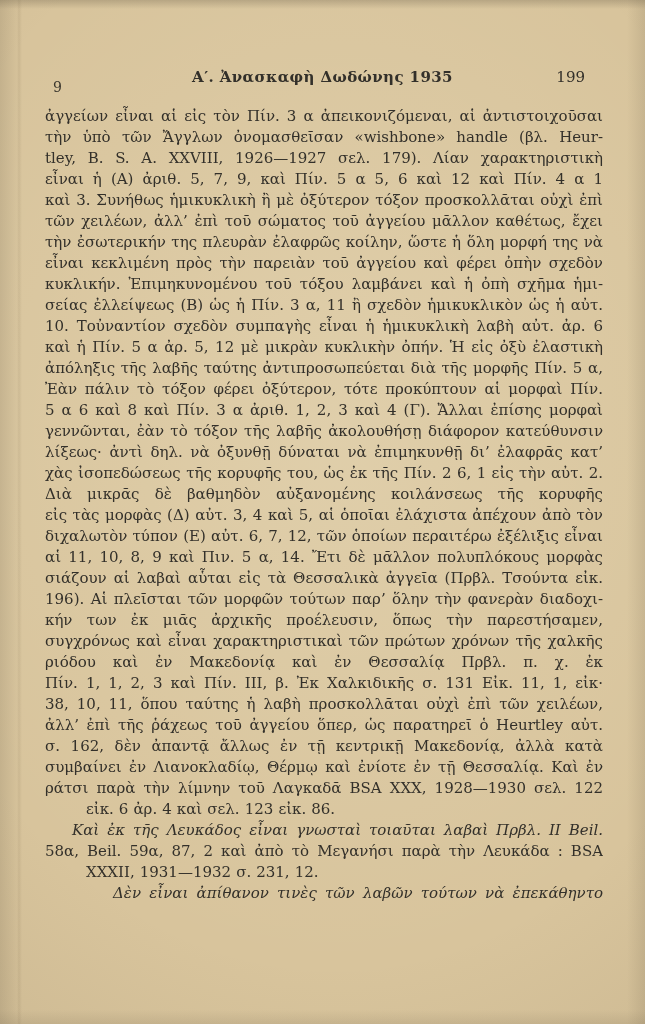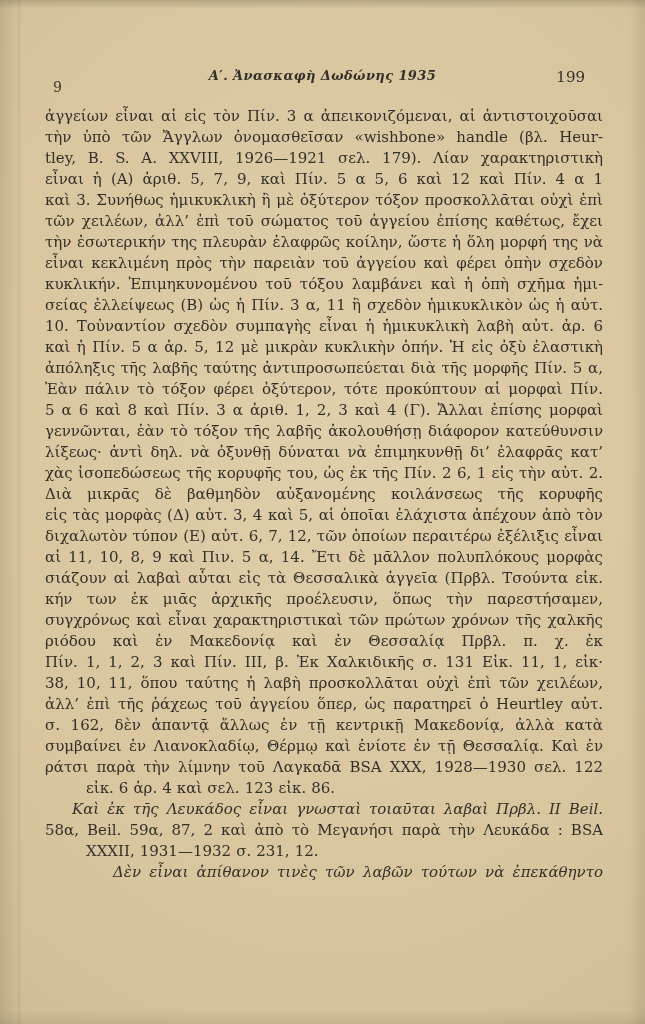--- a/index.html
+++ b/index.html
@@ -25,21 +25,21 @@
       var(--paper);
     color:var(--ink);
   }
   .header{position:absolute;left:0;top:0;width:100%;height:100px;}
   .margin-num{
     position:absolute;left:53px;top:79px;
     font-size:14px;color:var(--ink-soft);letter-spacing:1px;
   }
   .running-title{
     position:absolute;left:50%;top:68px;transform:translateX(-50%);
-    font-style:italic;font-weight:bold;font-size:13px;white-space:nowrap;
+    font-weight:bold;font-size:15px;white-space:nowrap;
     color:var(--ink);letter-spacing:0.4px;
   }
   .page-num{
     position:absolute;right:60px;top:68px;
     font-size:15px;color:var(--ink);
   }
   .body-text{
     position:absolute;left:45px;top:106px;width:558px;
     font-size:15px;color:var(--ink);
   }
@@ -61,41 +61,42 @@
   <div class="header">
     <span class="margin-num">9</span>
     <span class="running-title">Α′. Ἀνασκαφὴ Δωδώνης 1935</span>
     <span class="page-num">199</span>
   </div>
 
   <div class="body-text">
       <div class="para">
         <div class="line">ἀγγείων εἶναι αἱ εἰς τὸν Πίν. 3 α ἀπεικονιζόμεναι, αἱ ἀντιστοιχοῦσαι πρὸς</div>
         <div class="line">τὴν ὑπὸ τῶν Ἄγγλων ὀνομασθεῖσαν «wishbone» handle (βλ. Heur-</div>
-        <div class="line">tley, B. S. A. XXVIII, 1926—1921 σελ. 179). Λίαν χαρακτηριστικὴ</div>
+        <div class="line">tley, B. S. A. XXVIII, 1926—1927 σελ. 179). Λίαν χαρακτηριστικὴ</div>
         <div class="line">εἶναι ἡ (Α) ἀριθ. 5, 7, 9, καὶ Πίν. 5 α 5, 6 καὶ 12 καὶ Πίν. 4 α 1</div>
         <div class="line">καὶ 3. Συνήθως ἡμικυκλικὴ ἢ μὲ ὀξύτερον τόξον προσκολλᾶται οὐχὶ ἐπὶ</div>
-        <div class="line">τῶν χειλέων, ἀλλ’ ἐπὶ τοῦ σώματος τοῦ ἀγγείου ἐπίσης καθέτως, ἔχει</div>
+        <div class="line">τῶν χειλέων, ἀλλ’ ἐπὶ τοῦ σώματος τοῦ ἀγγείου μᾶλλον καθέτως, ἔχει</div>
         <div class="line">τὴν ἐσωτερικήν της πλευρὰν ἐλαφρῶς κοίλην, ὥστε ἡ ὅλη μορφή της νὰ</div>
         <div class="line">εἶναι κεκλιμένη πρὸς τὴν παρειὰν τοῦ ἀγγείου καὶ φέρει ὀπὴν σχεδὸν</div>
         <div class="line">κυκλικήν. Ἐπιμηκυνομένου τοῦ τόξου λαμβάνει καὶ ἡ ὀπὴ σχῆμα ἡμι-</div>
         <div class="line">σείας ἐλλείψεως (Β) ὡς ἡ Πίν. 3 α, 11 ἢ σχεδὸν ἡμικυκλικὸν ὡς ἡ αὐτ.</div>
         <div class="line">10. Τοὐναντίον σχεδὸν συμπαγὴς εἶναι ἡ ἡμικυκλικὴ λαβὴ αὐτ. ἀρ. 6</div>
         <div class="line">καὶ ἡ Πίν. 5 α ἀρ. 5, 12 μὲ μικρὰν κυκλικὴν ὀπήν. Ἡ εἰς ὀξὺ ἐλαστικὴ</div>
         <div class="line">ἀπόληξις τῆς λαβῆς ταύτης ἀντιπροσωπεύεται διὰ τῆς μορφῆς Πίν. 5 α, 9.</div>
         <div class="line">Ἐὰν πάλιν τὸ τόξον φέρει ὀξύτερον, τότε προκύπτουν αἱ μορφαὶ Πίν.</div>
         <div class="line">5 α 6 καὶ 8 καὶ Πίν. 3 α ἀριθ. 1, 2, 3 καὶ 4 (Γ). Ἄλλαι ἐπίσης μορφαὶ</div>
         <div class="line">γεννῶνται, ἐὰν τὸ τόξον τῆς λαβῆς ἀκολουθήσῃ διάφορον κατεύθυνσιν ἐξε-</div>
         <div class="line">λίξεως· ἀντὶ δηλ. νὰ ὀξυνθῇ δύναται νὰ ἐπιμηκυνθῇ δι’ ἐλαφρᾶς κατ’ ἀρ-</div>
         <div class="line">χὰς ἰσοπεδώσεως τῆς κορυφῆς του, ὡς ἐκ τῆς Πίν. 2 6, 1 εἰς τὴν αὐτ. 2.</div>
         <div class="line">Διὰ μικρᾶς δὲ βαθμηδὸν αὐξανομένης κοιλάνσεως τῆς κορυφῆς φθάνομεν</div>
         <div class="line">εἰς τὰς μορφὰς (Δ) αὐτ. 3, 4 καὶ 5, αἱ ὁποῖαι ἐλάχιστα ἀπέχουν ἀπὸ τὸν</div>
         <div class="line">διχαλωτὸν τύπον (Ε) αὐτ. 6, 7, 12, τῶν ὁποίων περαιτέρω ἐξέλιξις εἶναι</div>
         <div class="line">αἱ 11, 10, 8, 9 καὶ Πιν. 5 α, 14. Ἔτι δὲ μᾶλλον πολυπλόκους μορφὰς παρου-</div>
         <div class="line">σιάζουν αἱ λαβαὶ αὗται εἰς τὰ Θεσσαλικὰ ἀγγεῖα (Πρβλ. Τσούντα εἰκ. 189—</div>
+        <div class="line">196). Αἱ πλεῖσται τῶν μορφῶν τούτων παρ’ ὅλην τὴν φανερὰν διαδοχι-</div>
         <div class="line">κήν των ἐκ μιᾶς ἀρχικῆς προέλευσιν, ὅπως τὴν παρεστήσαμεν, ἀπαντῶσι</div>
         <div class="line">συγχρόνως καὶ εἶναι χαρακτηριστικαὶ τῶν πρώτων χρόνων τῆς χαλκῆς πε-</div>
         <div class="line">ριόδου καὶ ἐν Μακεδονίᾳ καὶ ἐν Θεσσαλίᾳ Πρβλ. π. χ. ἐκ Βαρδαρόφτσας</div>
         <div class="line">Πίν. 1, 1, 2, 3 καὶ Πίν. ΙΙΙ, β. Ἐκ Χαλκιδικῆς σ. 131 Εἰκ. 11, 1, εἰκ·</div>
         <div class="line">38, 10, 11, ὅπου ταύτης ἡ λαβὴ προσκολλᾶται οὐχὶ ἐπὶ τῶν χειλέων,</div>
         <div class="line">ἀλλ’ ἐπὶ τῆς ῥάχεως τοῦ ἀγγείου ὅπερ, ὡς παρατηρεῖ ὁ Heurtley αὐτ.</div>
         <div class="line">σ. 162, δὲν ἀπαντᾷ ἄλλως ἐν τῇ κεντρικῇ Μακεδονίᾳ, ἀλλὰ κατὰ κανόνα</div>
         <div class="line">συμβαίνει ἐν Λιανοκλαδίῳ, Θέρμῳ καὶ ἐνίοτε ἐν τῇ Θεσσαλίᾳ. Καὶ ἐν Σα-</div>
         <div class="line">ράτσι παρὰ τὴν λίμνην τοῦ Λαγκαδᾶ BSA XXX, 1928—1930 σελ. 122</div>
         <div class="line last">εἰκ. 6 ἀρ. 4 καὶ σελ. 123 εἰκ. 86.</div>

